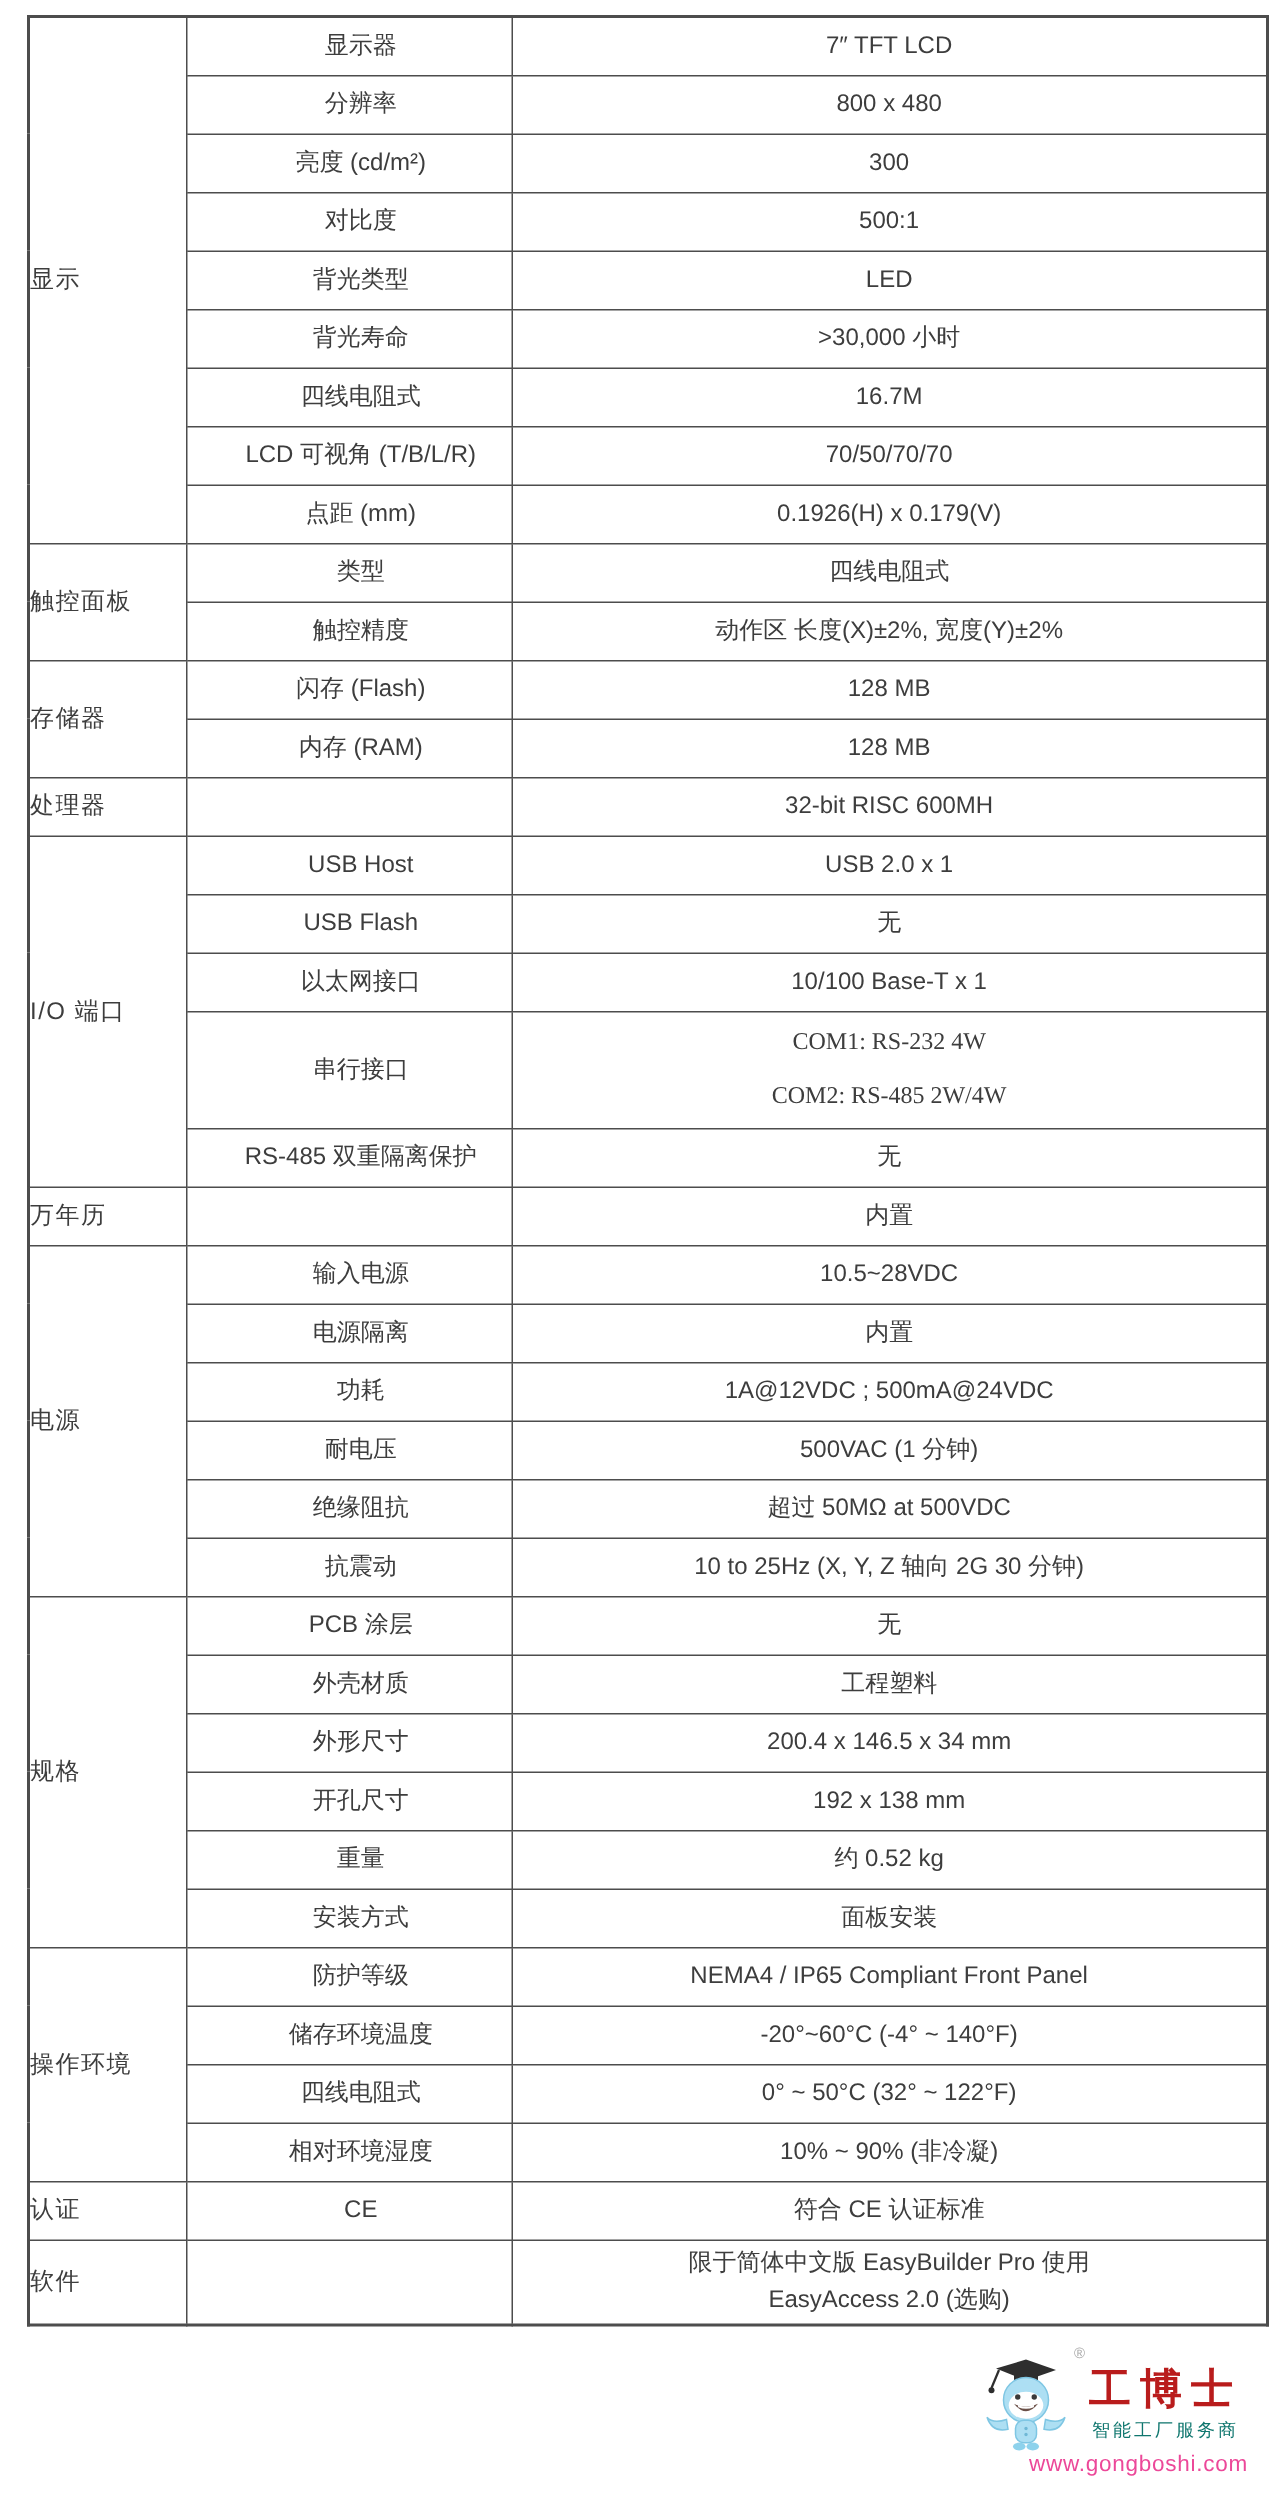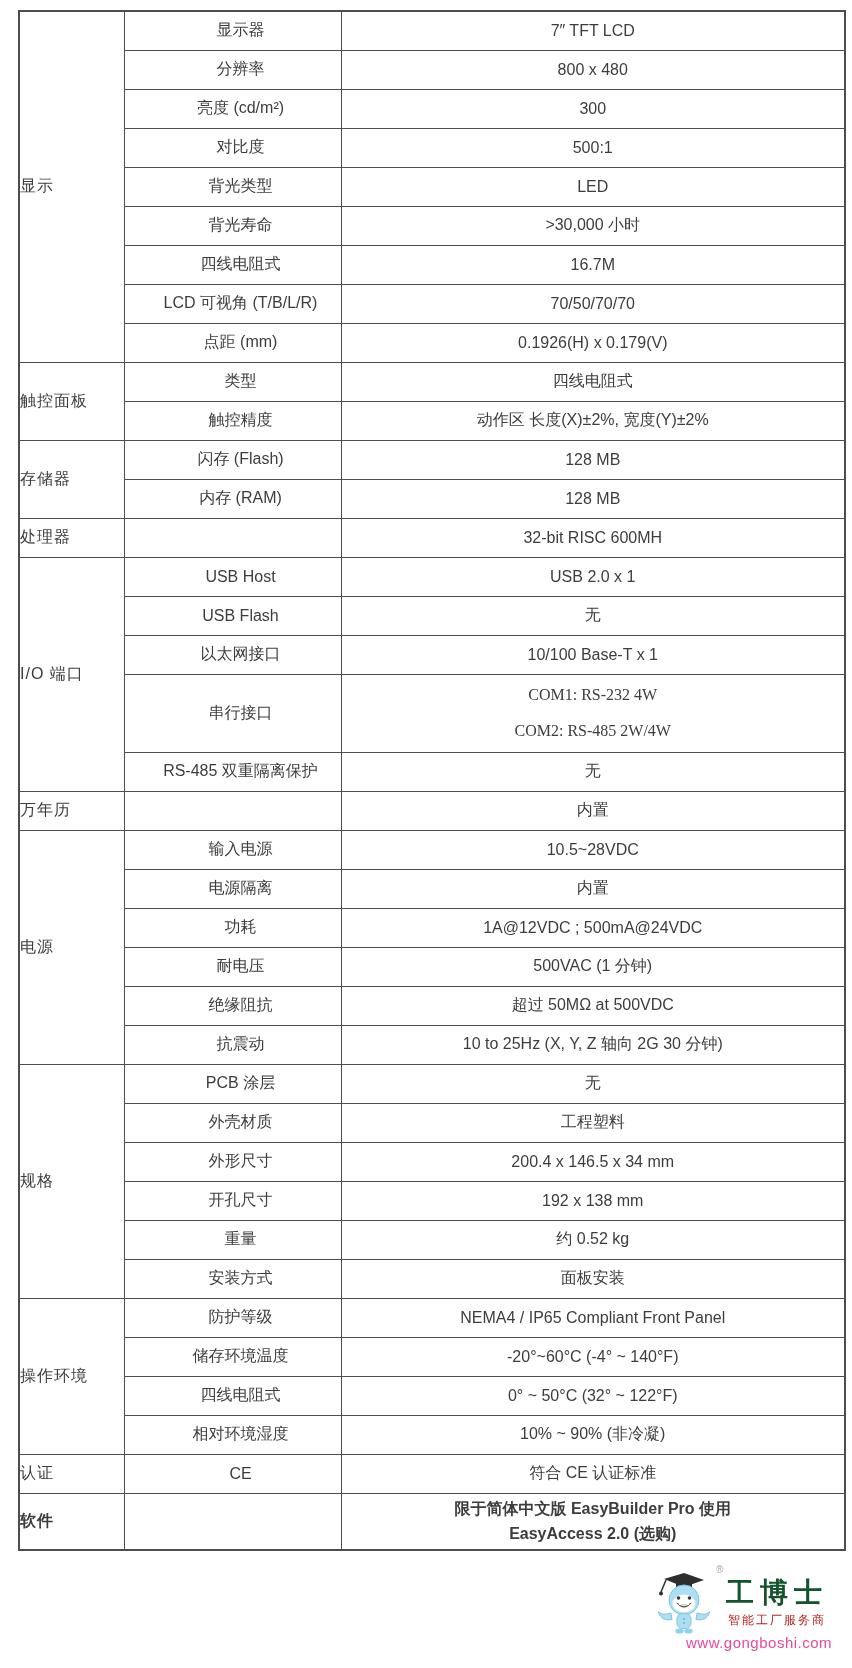--- a/index.html
+++ b/index.html
@@ -14,44 +14,44 @@
     border-collapse:collapse;table-layout:fixed;
     border:2px solid #4d4d4d;
   }
   .spec-table td{
     border:1.5px solid #4d4d4d;
     padding:0;font-size:16px;color:#3d3d3d;
     vertical-align:middle;background:#ffffff;
   }
   .spec-table tr{height:39px;}
   .spec-table tr.row-tall{height:78px;}
-  .spec-table tr.row-twolines{height:57px;font-weight:bold;}
+  .spec-table tr.row-twolines{height:57px;}
   td.cat-cell{text-align:left;letter-spacing:1px;}
   td.label-cell{text-align:center;padding-left:16px;}
   td.value-cell{text-align:center;}
   .row-tall .value-cell div{line-height:36px;font-family:Liberation Serif, serif;}
   .row-twolines .value-cell div{line-height:25px;}
   
   .logo{
     position:absolute;left:648px;top:1568px;width:200px;height:96px;
   }
   .logo .mascot{position:absolute;left:6px;top:2px;}
   .logo .reg{
     position:absolute;left:68px;top:-4px;
     font-size:10px;color:#a9a9a9;
   }
   .logo .brand{
     position:absolute;left:78px;top:6px;
     font-family:"DejaVu Serif","Liberation Serif",serif;
-    font-weight:bold;font-size:28px;color:#14532d;letter-spacing:6px;
+    font-weight:bold;font-size:28px;color:#b91c1c;letter-spacing:6px;
     white-space:nowrap;
   }
   .logo .tagline{
     position:absolute;left:80px;top:44px;
-    font-size:12px;color:#b91c1c;letter-spacing:2px;white-space:nowrap;
+    font-size:12px;color:#0f766e;letter-spacing:2px;white-space:nowrap;
   }
   .logo .url{
     position:absolute;left:38px;top:66px;
     font-size:15px;color:#ec4899;letter-spacing:0.5px;white-space:nowrap;
   }
 </style>
 </head>
 <body>
 
 <table class="spec-table">

